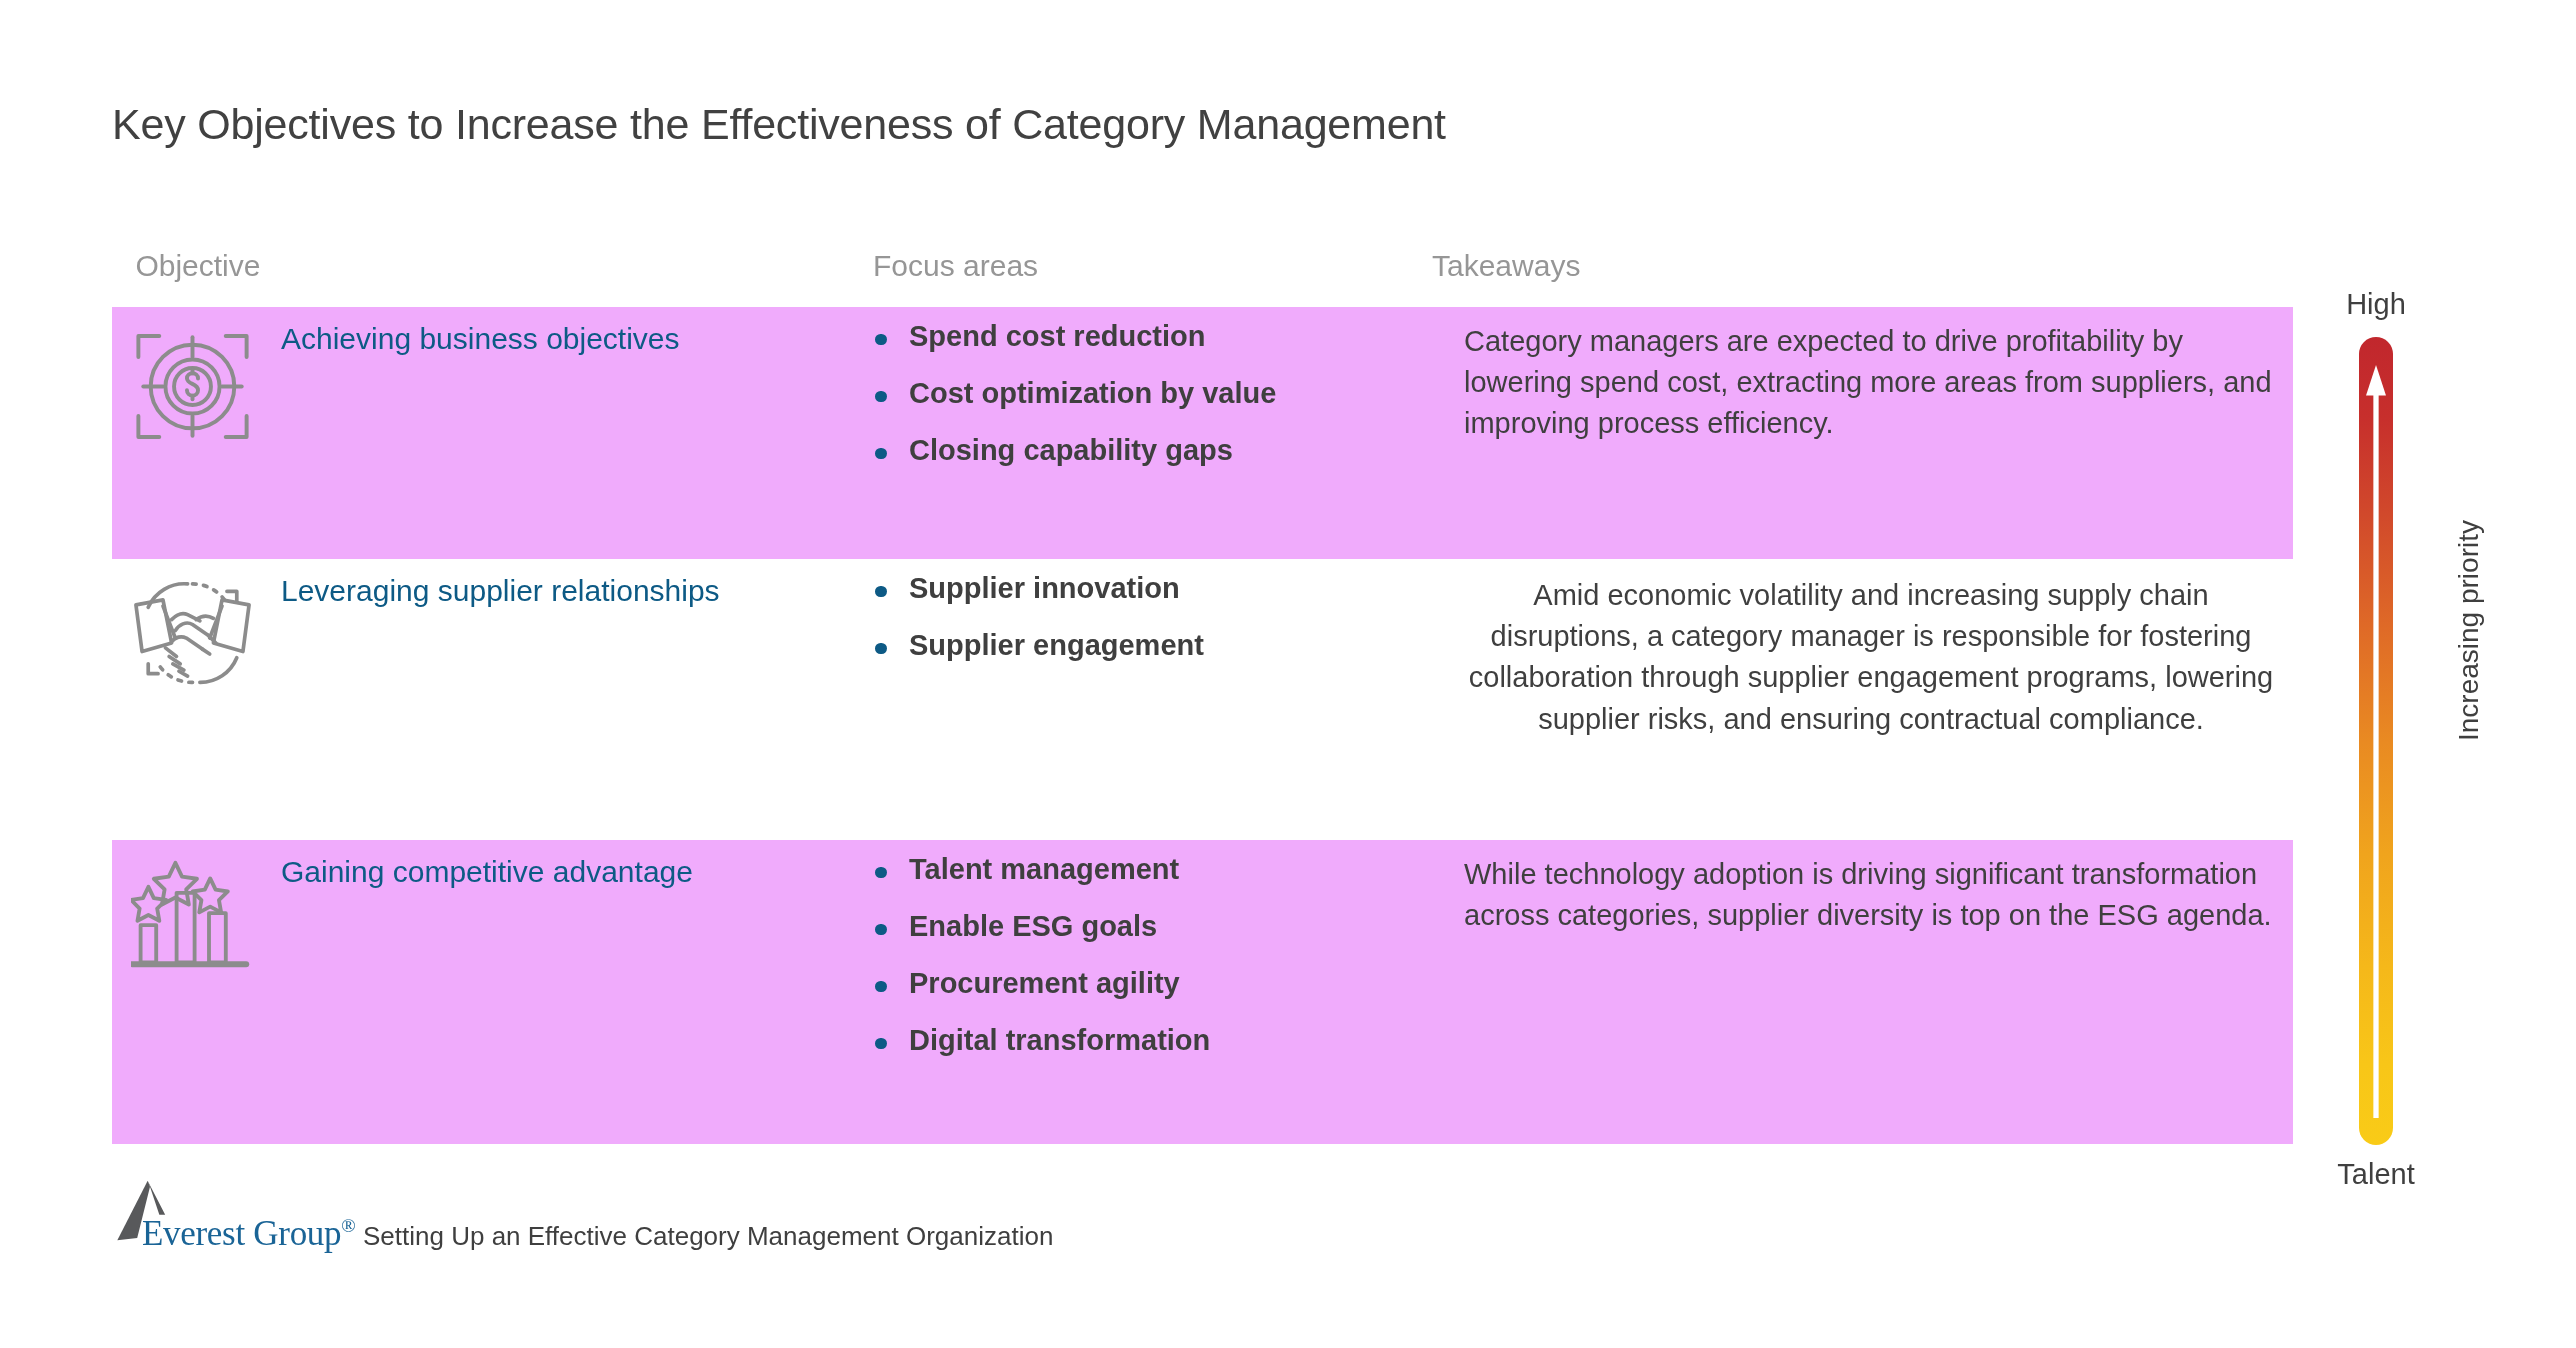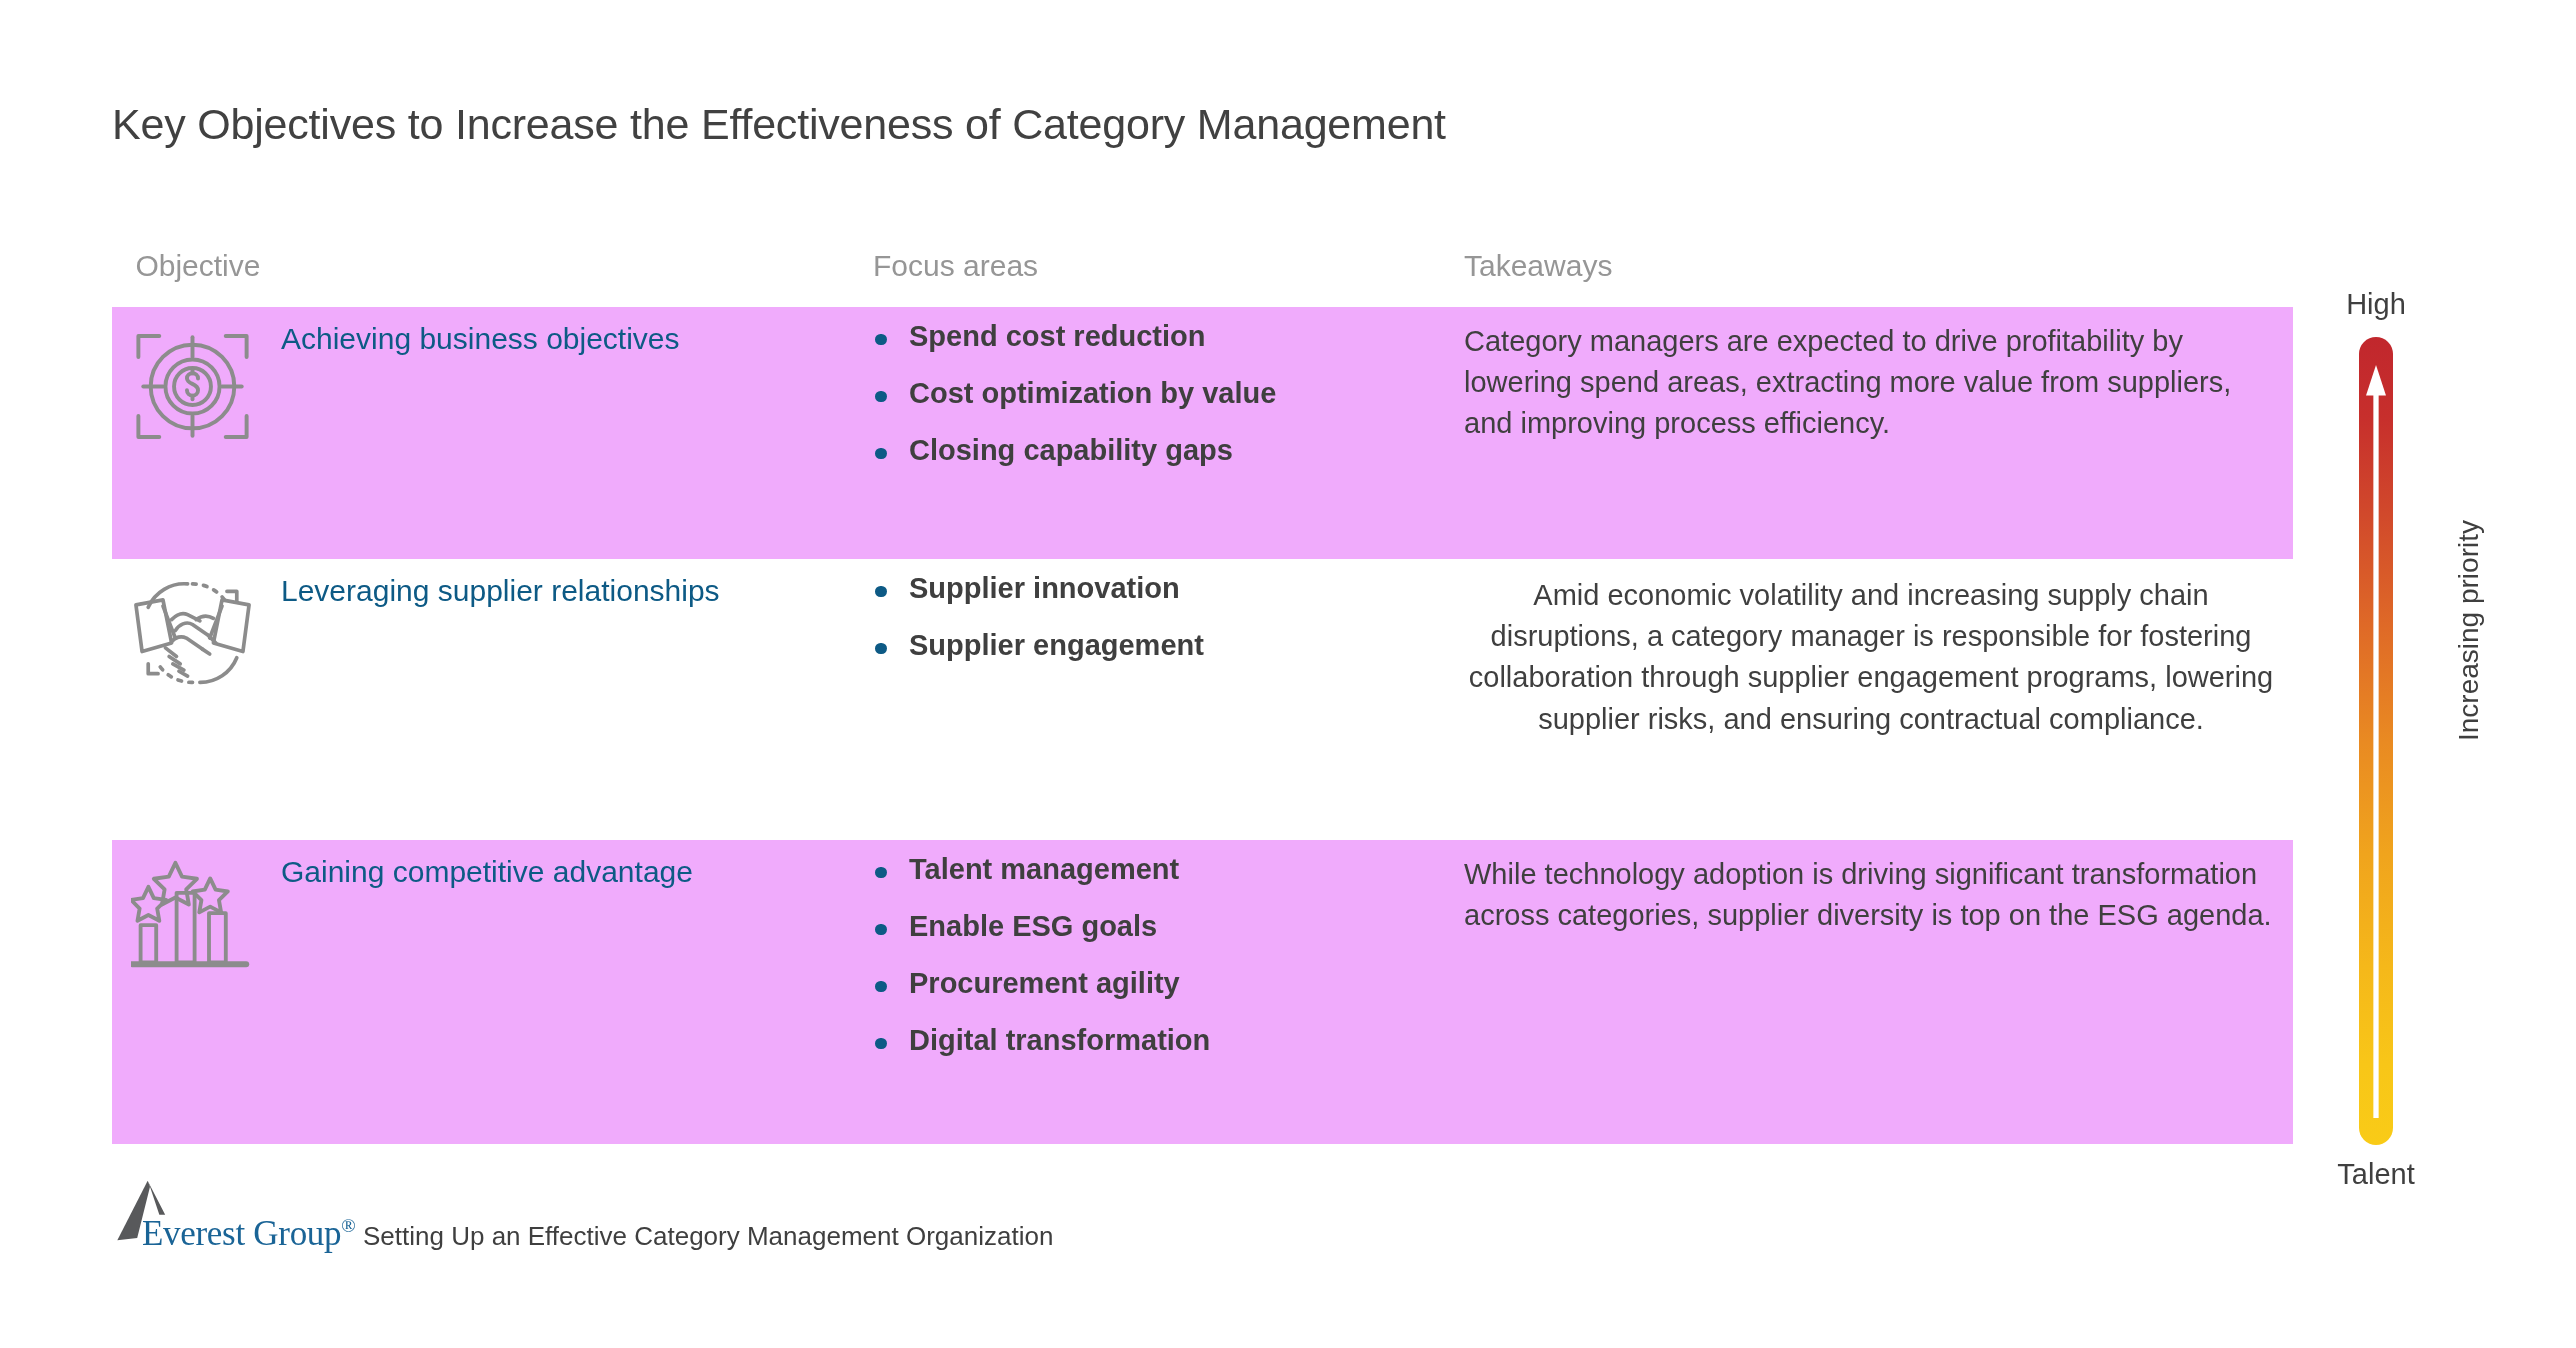--- a/index.html
+++ b/index.html
@@ -16,21 +16,21 @@
     position:absolute; left:112px; top:100px;
     font-size:43px; font-weight:400; color:#414141;
     letter-spacing:-0.2px; white-space:nowrap;
   }
 
   
   .col-headers{ position:absolute; left:112px; top:249px; width:2184px; height:47px; }
   .col-header{ position:absolute; top:0; font-size:30px; color:#969696; font-weight:400; }
   .ch-objective{ left:23.4px; }
   .ch-focus{ left:761px; }
-  .ch-takeaways{ left:1352px; }
+  .ch-takeaways{ left:1320px; }
 
   
   .table{ position:absolute; left:112px; top:307px; width:2181px; }
   .row{ position:relative; width:2181px; display:block; }
   .row.shaded{ background:#f0abfc; }
   .row-1{ height:252px; }
   .row-2{ height:281px; }
   .row-3{ height:304px; }
 
   .cell-icon{ position:absolute; left:19px; top:0; width:146px; }
@@ -160,21 +160,21 @@
         <div class="obj-title">Achieving business objectives</div>
       </div>
       <div class="cell-focus">
         <ul class="focus-list">
           <li class="focus-item"><span class="bullet"></span><span>Spend cost reduction</span></li>
           <li class="focus-item"><span class="bullet"></span><span>Cost optimization by value</span></li>
           <li class="focus-item"><span class="bullet"></span><span>Closing capability gaps</span></li>
         </ul>
       </div>
       <div class="cell-take">
-        <div class="takeaway">Category managers are expected to drive profitability by lowering spend areas, extracting more value from suppliers, and improving process efficiency.</div>
+        <div class="takeaway">Category managers are expected to drive profitability by lowering spend cost, extracting more areas from suppliers, and improving process efficiency.</div>
       </div>
     </div>
 
     <div class="row row-2 r2">
       <div class="cell-icon">
         <span>
           <svg width="123" height="117" viewBox="0 0 100 95" fill="none" stroke="#8c8c8c" stroke-width="3" stroke-linecap="round" stroke-linejoin="round">
 
             <path d="M14 27 A32 32 0 0 1 46 8"></path>
 

